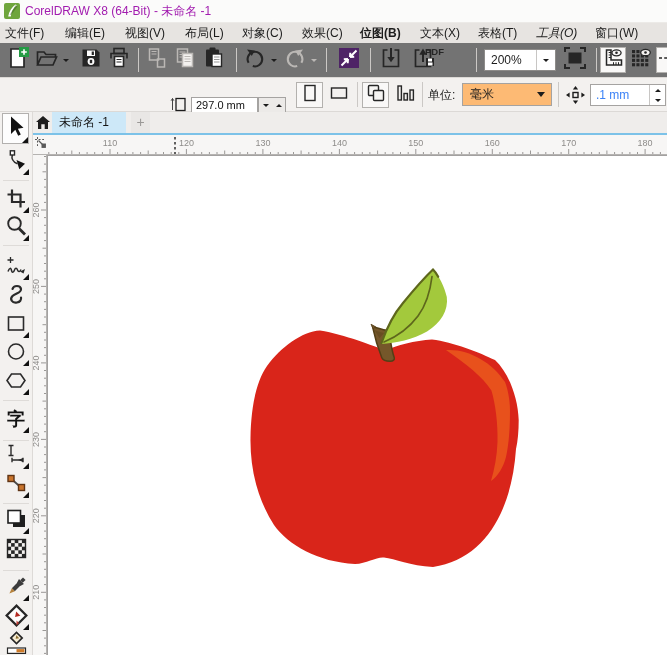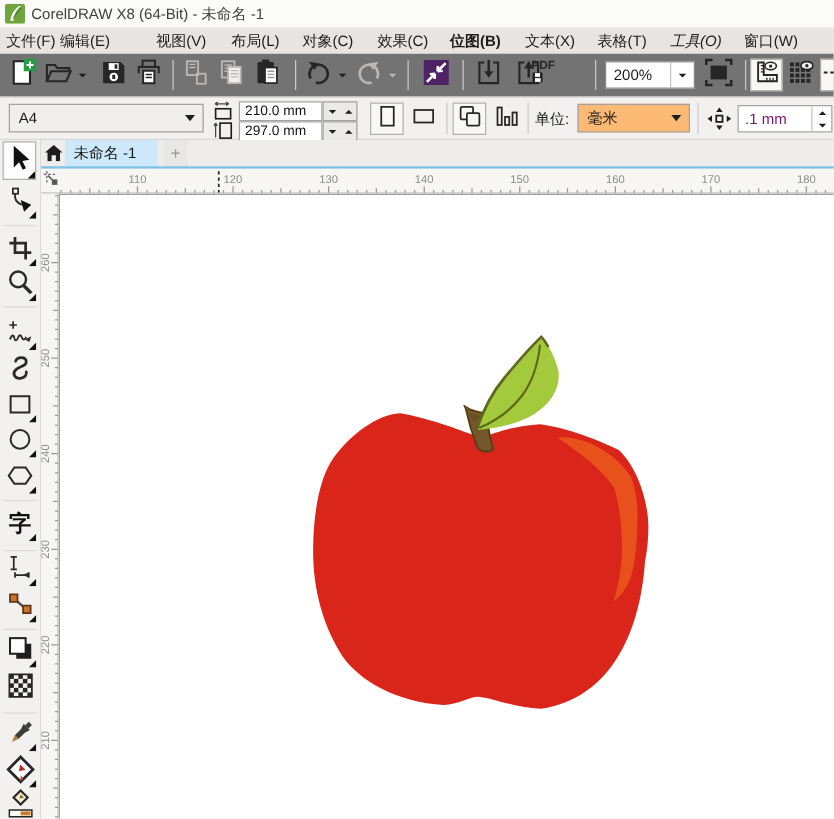--- a/index.html
+++ b/index.html
@@ -5,21 +5,21 @@
   html,body{margin:0;padding:0;}
   body{width:667px;height:655px;overflow:hidden;position:relative;
        font-family:"Liberation Sans",sans-serif;
        -webkit-font-smoothing:antialiased;background:#f3f1ef;}
   *{box-sizing:border-box;}
   .abs{position:absolute;}
 
   
   #titlebar{left:0;top:0;width:667px;height:22px;background:#fbfbfa;}
   #app-logo{left:4px;top:3px;width:16px;height:16px;}
-  #title-text{left:25px;top:0;height:22px;line-height:22px;font-size:12px;color:#404040;white-space:nowrap;}
+  #title-text{left:25px;top:0;height:22px;line-height:22px;font-size:12px;color:#a21caf;white-space:nowrap;}
 
   
   #menubar{left:0;top:22px;width:667px;height:21px;background:#e7e4e1;border-top:1px solid #eceae7;}
   .menu-item{position:absolute;top:0;height:21px;line-height:21px;font-size:12px;color:#1c1c1c;white-space:nowrap;}
 
   
   #toolbar{left:0;top:43px;width:667px;height:35px;background:#737373;border-bottom:1px solid #dcd9d6;}
   .tb-btn{position:absolute;top:4px;width:26px;height:26px;display:flex;align-items:center;justify-content:center;}
   .tb-sep{position:absolute;top:5px;width:1px;height:24px;background:#cbc8c5;}
   .tb-drop{position:absolute;top:4px;width:12px;height:26px;display:flex;align-items:center;justify-content:center;}
@@ -40,21 +40,21 @@
   .spin-half{flex:1;display:flex;align-items:center;justify-content:center;}
   .tri-up{width:0;height:0;border-left:3px solid transparent;border-right:3px solid transparent;border-bottom:3.5px solid #1c1c1c;}
   .tri-down{width:0;height:0;border-left:3px solid transparent;border-right:3px solid transparent;border-top:3.5px solid #1c1c1c;}
   .pb-btn{position:absolute;top:4px;width:27px;height:26px;display:flex;align-items:center;justify-content:center;}
   .pb-sep{position:absolute;top:4px;width:1px;height:25px;background:#cbc8c5;}
   #units-label{left:428px;top:0;height:34px;line-height:34px;font-size:12px;color:#1c1c1c;}
   #units-combo{left:462px;top:5px;width:90px;height:23px;background:#fdba74;border:1px solid #a5a3a1;}
   #units-value{left:7px;top:0;height:21px;line-height:21px;font-size:12px;color:#1c1c1c;}
   #nudge-icon{left:565px;top:7px;width:21px;height:20px;}
   #nudge-field{left:590px;top:6px;width:76px;height:22px;background:#fff;border:1px solid #a5a3a1;}
-  #nudge-value{left:5px;top:0;height:20px;line-height:20px;font-size:12px;color:#701a75;}
+  #nudge-value{left:5px;top:0;height:20px;line-height:20px;font-size:12px;color:#3b82f6;}
   #nudge-spin{right:0;top:0;width:16px;height:20px;border-left:1px solid #c8c6c4;display:flex;flex-direction:column;}
 
   
   #toolbox{left:0;top:112px;width:33px;height:543px;background:#f3f1ef;border-right:1px solid #dddad7;}
   .tool{position:absolute;left:4px;width:25px;height:25px;display:flex;align-items:center;justify-content:center;}
   .tool-sep{position:absolute;left:3px;width:26px;height:1px;background:#dedbd8;}
   #tool-pick{left:2px;top:1px;width:27px;height:31px;background:#fdfdfd;border:1px solid #b2b0ae;}
 
   #tabrow{left:33px;top:112px;width:634px;height:21px;background:#efedeb;}
   #home-btn{left:0;top:0;width:19px;height:21px;display:flex;align-items:center;justify-content:center;}
@@ -75,21 +75,21 @@
   <svg class="abs" id="app-logo" width="16" height="16" viewBox="0 0 16 16">
     <rect x="0" y="0" width="16" height="16" rx="2" fill="#6fa53c"></rect>
     <path d="M11.5 1.5 C 8 4, 5 8, 4.2 13.5 L 6.8 13.5 C 7.2 9, 9 5, 13 2.2 Z" fill="#fff"></path>
     <path d="M11.8 1.8 L 13.5 3.5 L 7 12 L 5.5 12 Z" fill="#2d4a1a" opacity="0.35"></path>
   </svg>
   <div class="abs" id="title-text">CorelDRAW X8 (64-Bit) - 未命名 -1</div>
 </div>
 
 <div class="abs" id="menubar">
     <div class="menu-item" style="left: 5px;">文件(F)</div>
-    <div class="menu-item" style="left: 48px;">编辑(E)</div>
+    <div class="menu-item" style="left: 65px;">编辑(E)</div>
     <div class="menu-item" style="left: 125px;">视图(V)</div>
     <div class="menu-item" style="left: 185px;">布局(L)</div>
     <div class="menu-item" style="left: 242px;">对象(C)</div>
     <div class="menu-item" style="left: 302px;">效果(C)</div>
     <div class="menu-item" style="left: 360px; font-weight: bold;">位图(B)</div>
     <div class="menu-item" style="left: 420px;">文本(X)</div>
     <div class="menu-item" style="left: 478px;">表格(T)</div>
     <div class="menu-item" style="left: 536px; font-style: italic;">工具(O)</div>
     <div class="menu-item" style="left: 595px;">窗口(W)</div>
   </div>
@@ -249,40 +249,21 @@
     </div>
     <div class="tb-btn framed" style="left: 656px;">
       <span><svg width="24" height="24" viewBox="0 0 24 24">
           <path d="M12 2 V22" stroke="#262626" stroke-width="1.6" stroke-dasharray="3 2.2"></path>
           <path d="M2 12 H22" stroke="#262626" stroke-width="1.6" stroke-dasharray="3 2.2"></path>
         </svg></span>
     </div>
   </div>
 
 <div class="abs" id="propbar">
-  <div class="abs" id="pagesize-combo">
-    <div class="abs" id="pagesize-value">A4</div>
-    <span class="combo-arrow"></span>
-  </div>
-
-  <div class="dim-row" style="top:3px;">
-    <svg class="dim-icon" width="19" height="15" viewBox="0 0 19 15">
-      <path d="M2 2 H13 M2 2 l2.2-1.4 M2 2 l2.2 1.4 M13 2 l-2.2-1.4 M13 2 l-2.2 1.4" stroke="#444" stroke-width="1" fill="none"></path>
-      <rect x="2.5" y="6" width="12" height="8" fill="none" stroke="#1c1c1c" stroke-width="1.3"></rect>
-    </svg>
-    <input class="dim-field" id="width-field" readonly="" value="210.0 mm" style="">
-    <div class="dim-spin">
-      <div class="spin-half">
-          <span class="tri-down"></span>
-        </div>
-      <div class="spin-half">
-          <span class="tri-up"></span>
-        </div>
-    </div>
-  </div>
+
 
   <div class="dim-row" style="top:19px;">
     <svg class="dim-icon" width="19" height="15" viewBox="0 0 19 15">
       <path d="M2.5 1.5 V13 M2.5 1.5 l-1.4 2.2 M2.5 1.5 l1.4 2.2" stroke="#444" stroke-width="1" fill="none"></path>
       <rect x="6" y="1.5" width="9" height="12" fill="none" stroke="#1c1c1c" stroke-width="1.3"></rect>
     </svg>
     <input class="dim-field" id="height-field" readonly="" value="297.0 mm" style="">
     <div class="dim-spin">
       <div class="spin-half">
           <span class="tri-down"></span>

